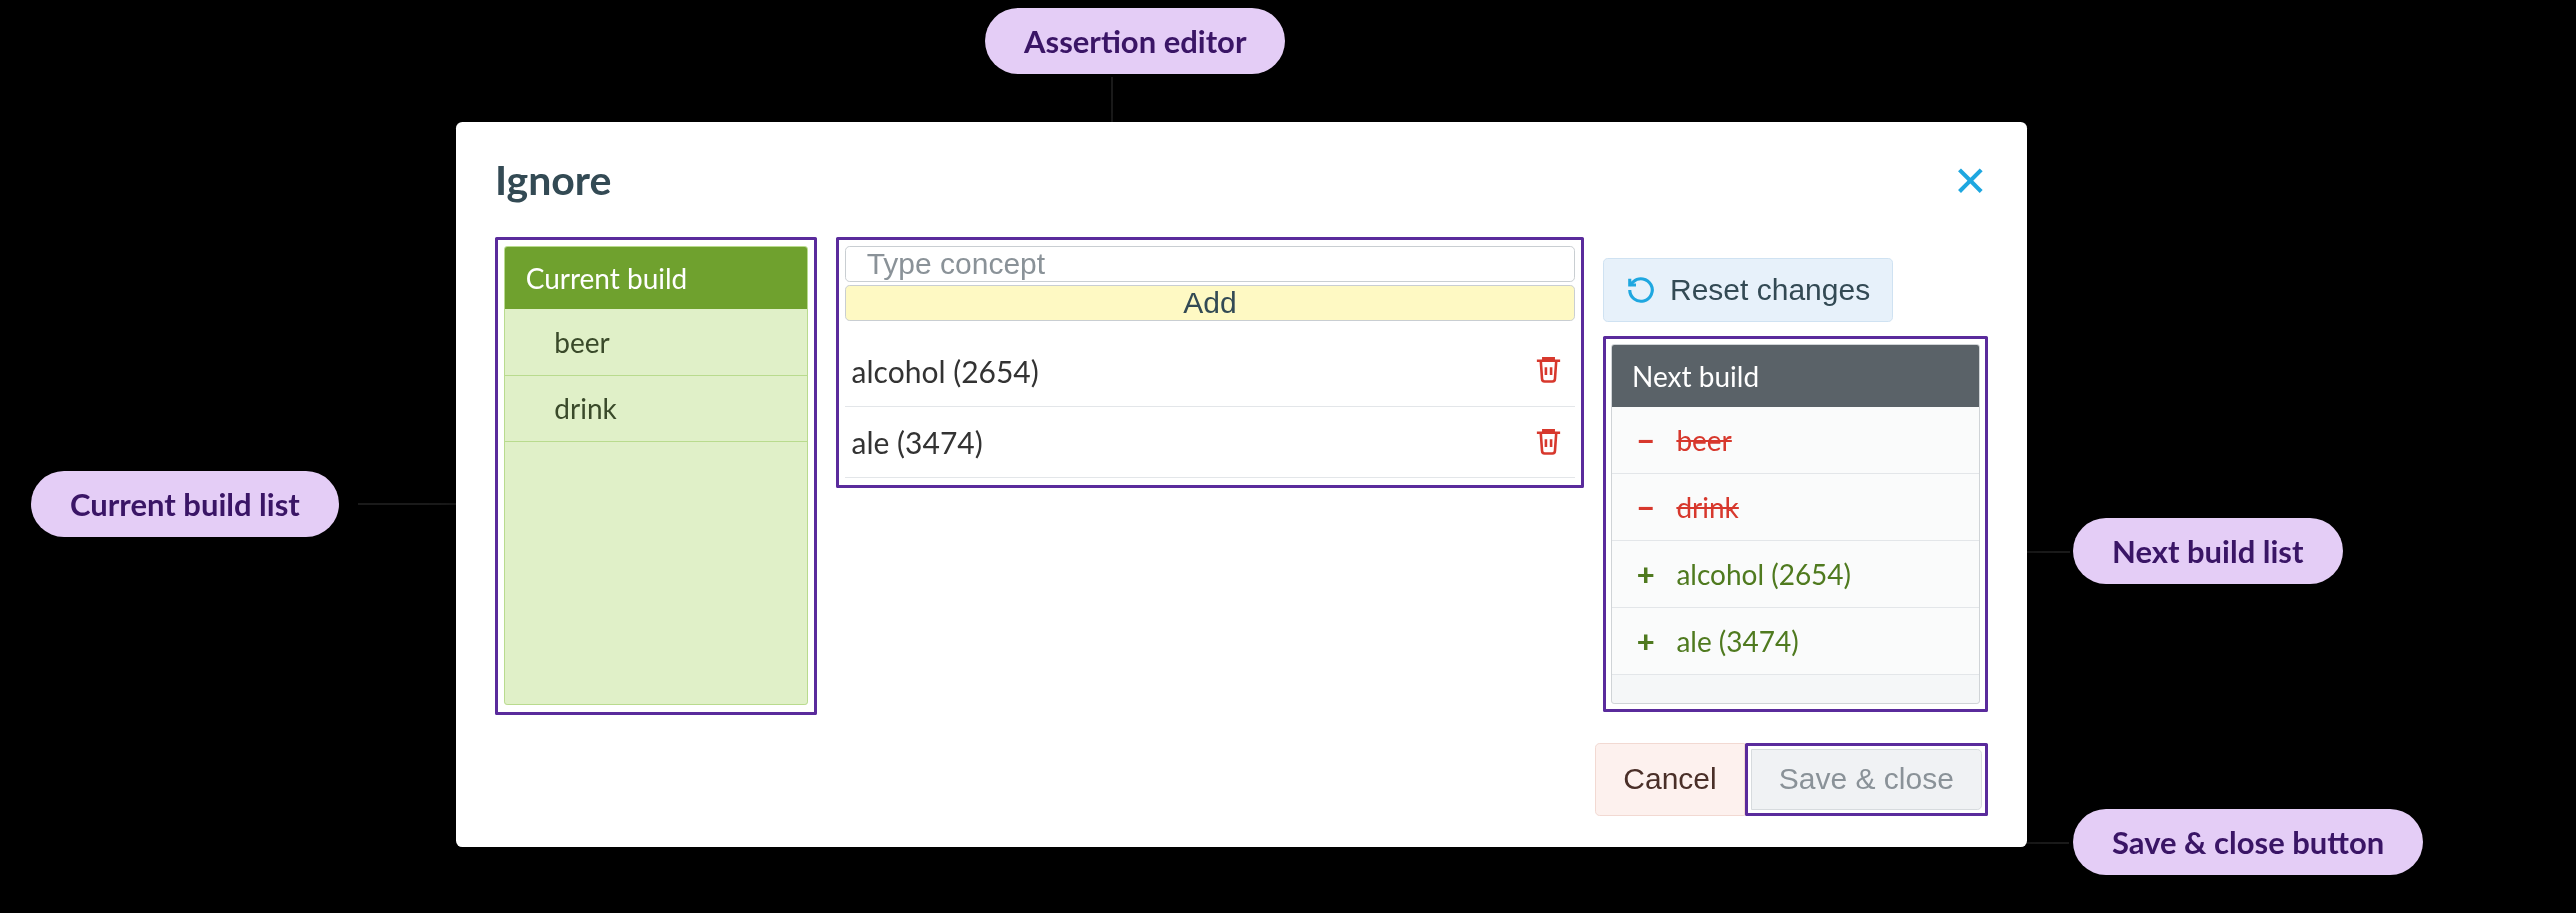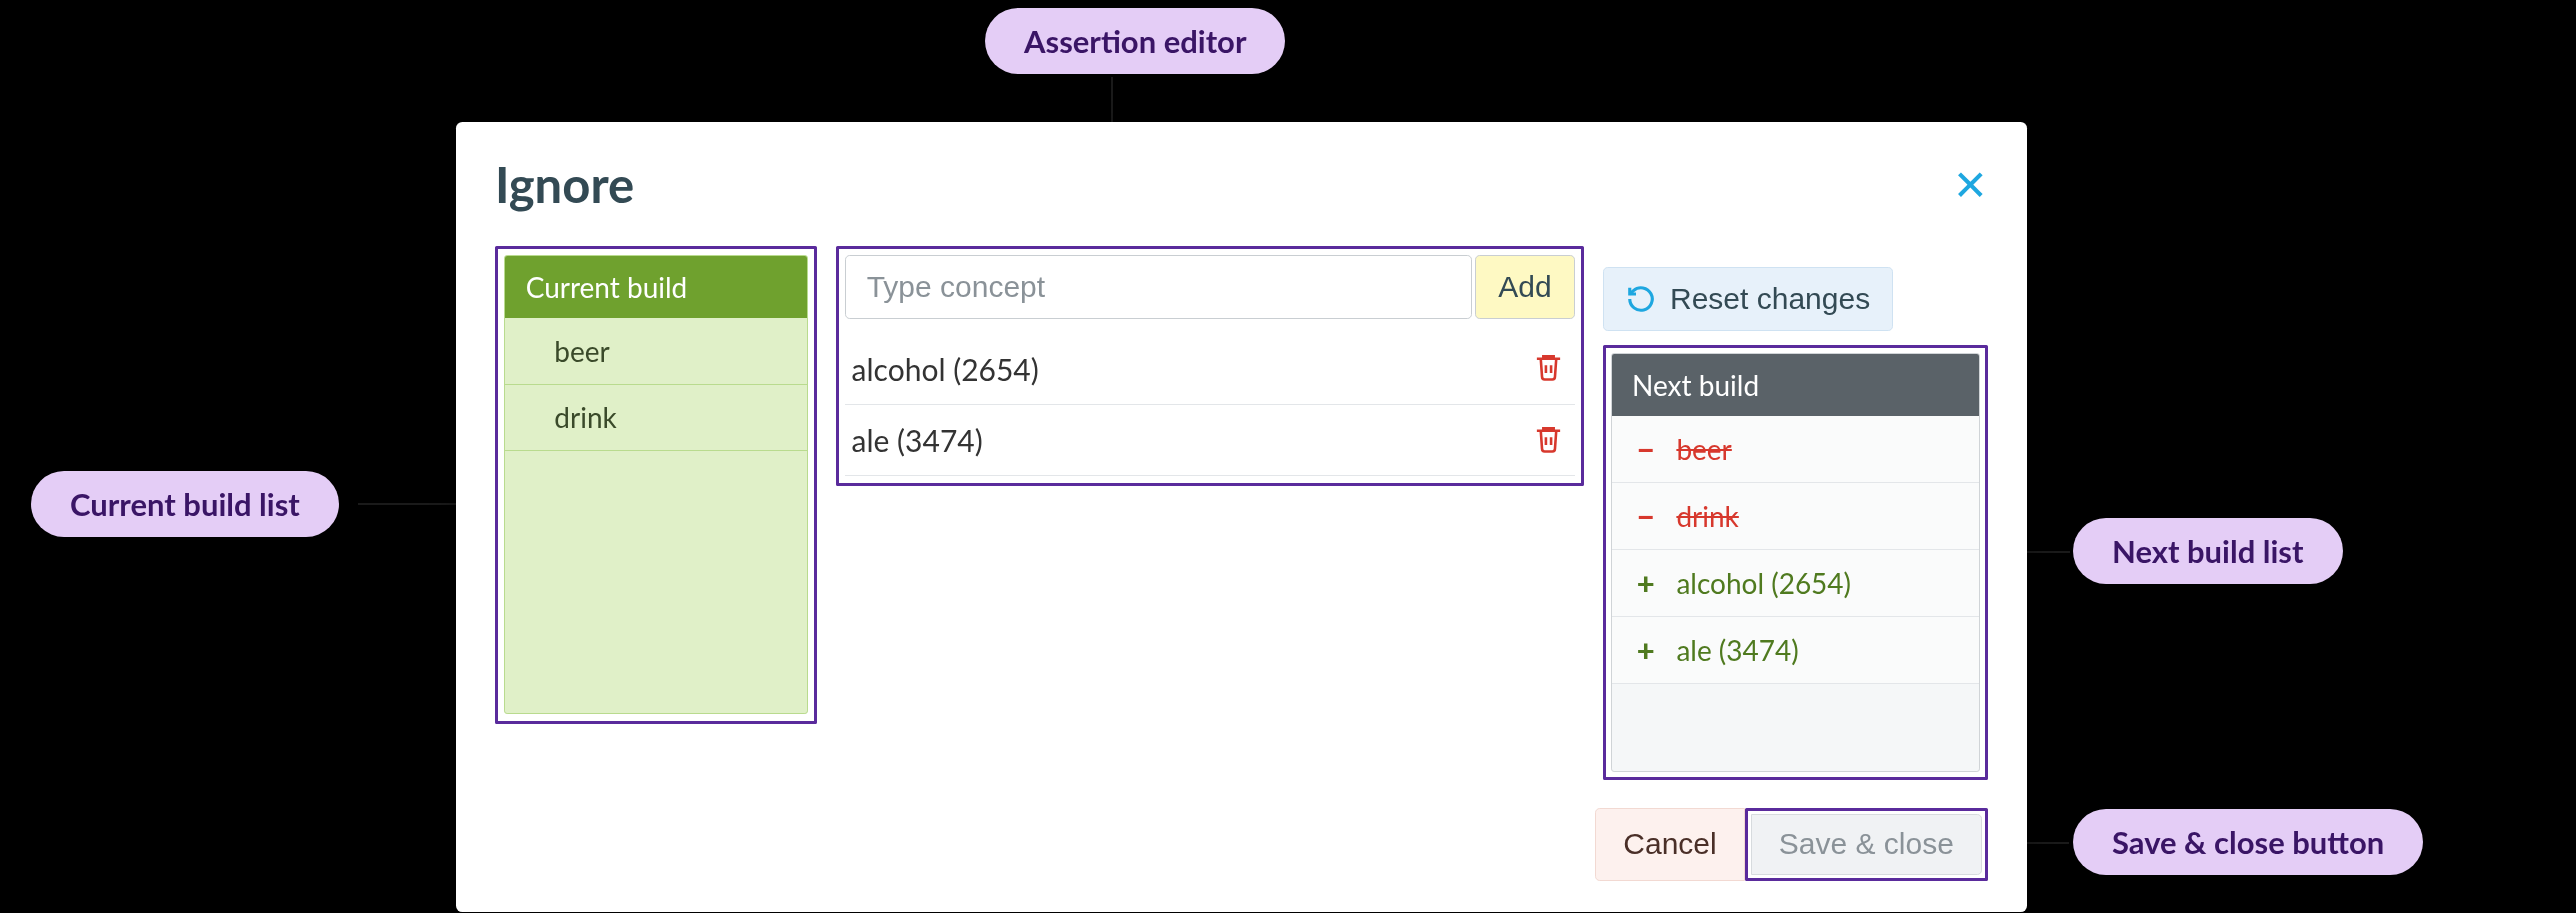--- a/index.html
+++ b/index.html
@@ -45,21 +45,21 @@
     box-shadow: 0 6.3px 25px rgba(0,0,0,.4);
     padding: 33px 39px 31px 39px;
   }
   .modal-header {
     display: flex;
     align-items: center;
     justify-content: space-between;
     margin-bottom: 33px;
   }
   .modal-title {
-    font-size: 49px;
+    font-size: 41px;
     font-weight: 700;
     color: #334a54;
   }
   .close-x {
     font-size: 42px;
     color: #1ea7e0;
     font-weight: 400;
     cursor: pointer;
     line-height: 1;
   }
@@ -104,20 +104,21 @@
 
   
   .col-editor {
     flex: 1;
     padding: 6.3px;
   }
   .editor-top {
     display: flex;
     gap: 3px;
     margin-bottom: 14px;
+    flex-direction: column;
   }
   .concept-input {
     flex: 1;
     height: 64px;
     border: 0.8px solid #c9ced2;
     border-radius: 4.7px;
     font-size: 30px;
     padding: 0 20.4px;
     color: #333;
   }
@@ -170,21 +171,21 @@
   }
   .reset-btn svg { width: 30px; height: 30px; color:#1ea7e0; }
 
   .col-next {
     padding: 4.7px;
   }
   .panel-next {
     border: 0.8px solid #d0d4d7;
     border-radius: 3.1px;
     overflow: hidden;
-    height: 419px;
+    height: 360px;
     background:#f5f7f8;
   }
   .panel-next .hdr {
     background: #5a6268;
     color: #fff;
     font-size: 28px;
     padding: 14px 20.4px;
   }
   .panel-next .row {
     display: flex;

